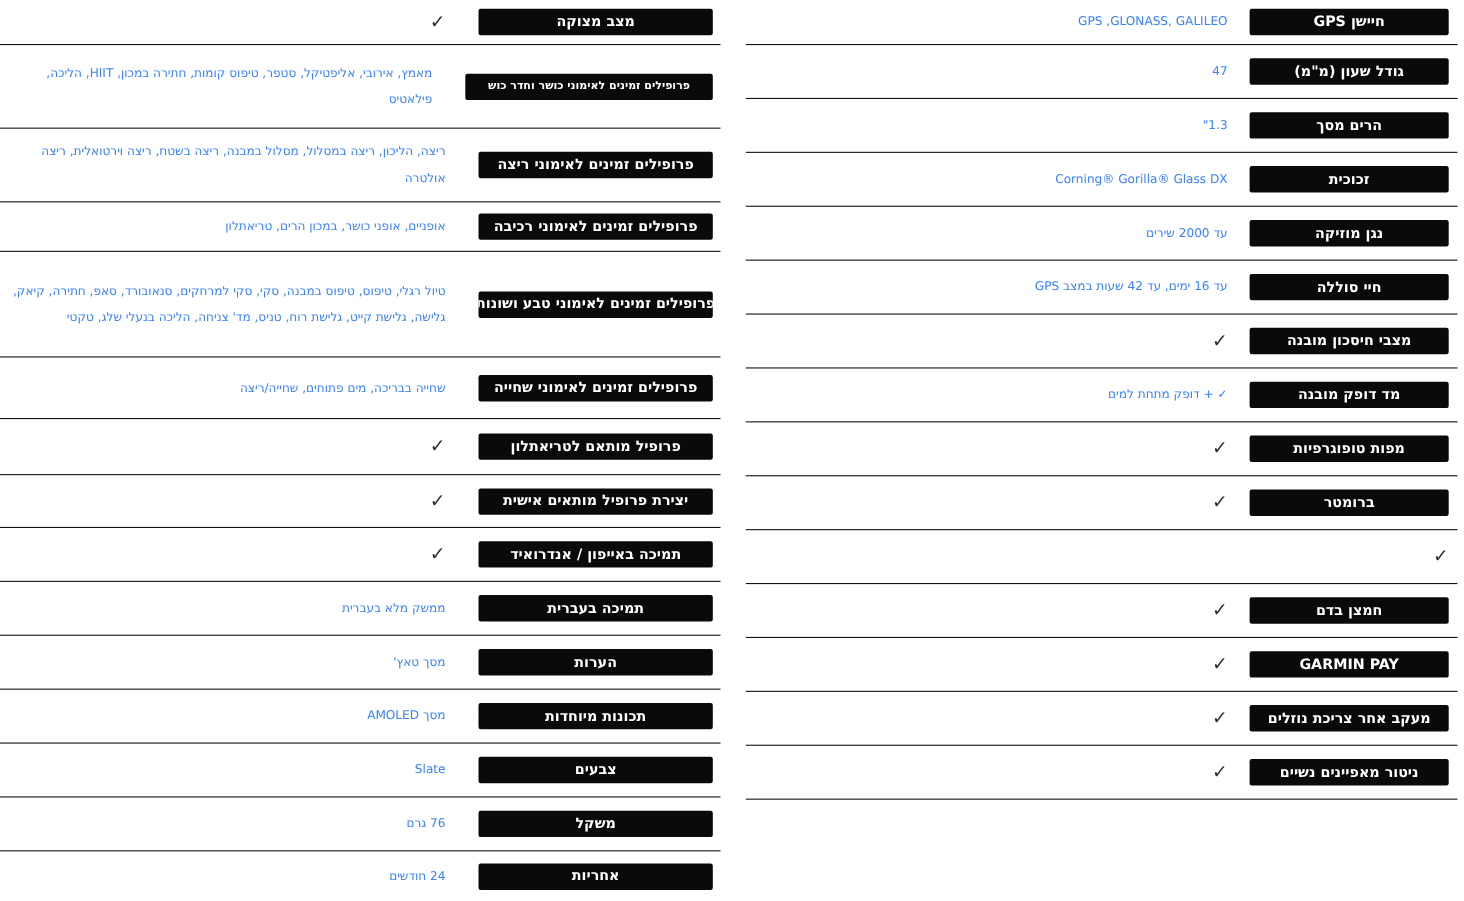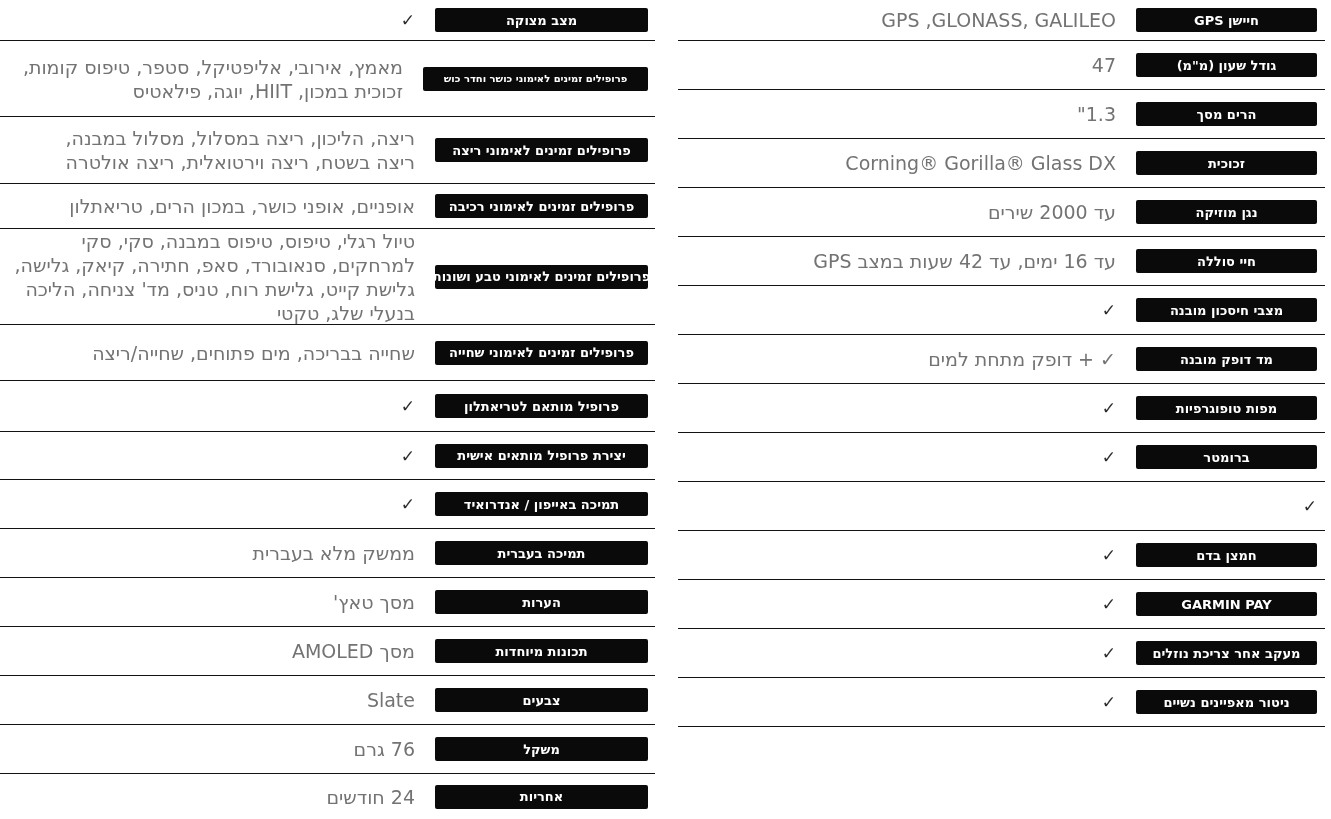--- a/index.html
+++ b/index.html
@@ -44,28 +44,28 @@
     color: #ffffff;
     font-size: 13px;
     font-weight: bold;
     border-radius: 2px;
     white-space: nowrap;
     overflow: hidden;
     padding: 0 3px;
     letter-spacing: 0;
   }
   .col-right .badge { width: 181px; }
-  .col-left  .badge { width: 213px; }
+  .col-left  .badge { width: 213px; margin-left: 10px; }
   .col-left  .badge.wide { width: 225px; font-size: 10px; }
 
   .value {
     direction: rtl;
     text-align: right;
-    color: #737373;
-    font-size: 19px;
+    color: #3b82f6;
+    font-size: 11px;
     line-height: 24px;
     min-width: 0;
   }
   .value.ltr { direction: ltr; }
   .value.check { font-size: 17px; color: #2e2e2e; }
 </style>
 </head>
 <body>
 
 <div class="col col-right">
@@ -144,21 +144,21 @@
   </div>
 </div>
 <div class="col col-left">
   <div class="row" style="height: 41px;">
     <div class="badge">מצב מצוקה</div>
     <div class="value check">✓</div>
   </div>
 
   <div class="row" style="height: 76px;">
     <div class="badge wide">פרופילים זמינים לאימוני כושר וחדר כוש</div>
-    <div class="value">מאמץ, אירובי, אליפטיקל, סטפר, טיפוס קומות, זכוכית במכון, HIIT, יוגה, פילאטיס</div>
+    <div class="value">מאמץ, אירובי, אליפטיקל, סטפר, טיפוס קומות, חתירה במכון, HIIT, הליכה, פילאטיס</div>
   </div>
 
   <div class="row" style="height: 67px; padding-left: 32px;">
     <div class="badge">פרופילים זמינים לאימוני ריצה</div>
     <div class="value">ריצה, הליכון, ריצה במסלול, מסלול במבנה, ריצה בשטח, ריצה וירטואלית, ריצה אולטרה</div>
   </div>
 
   <div class="row" style="height: 45px;">
     <div class="badge">פרופילים זמינים לאימוני רכיבה</div>
     <div class="value">אופניים, אופני כושר, במכון הרים, טריאתלון</div>

